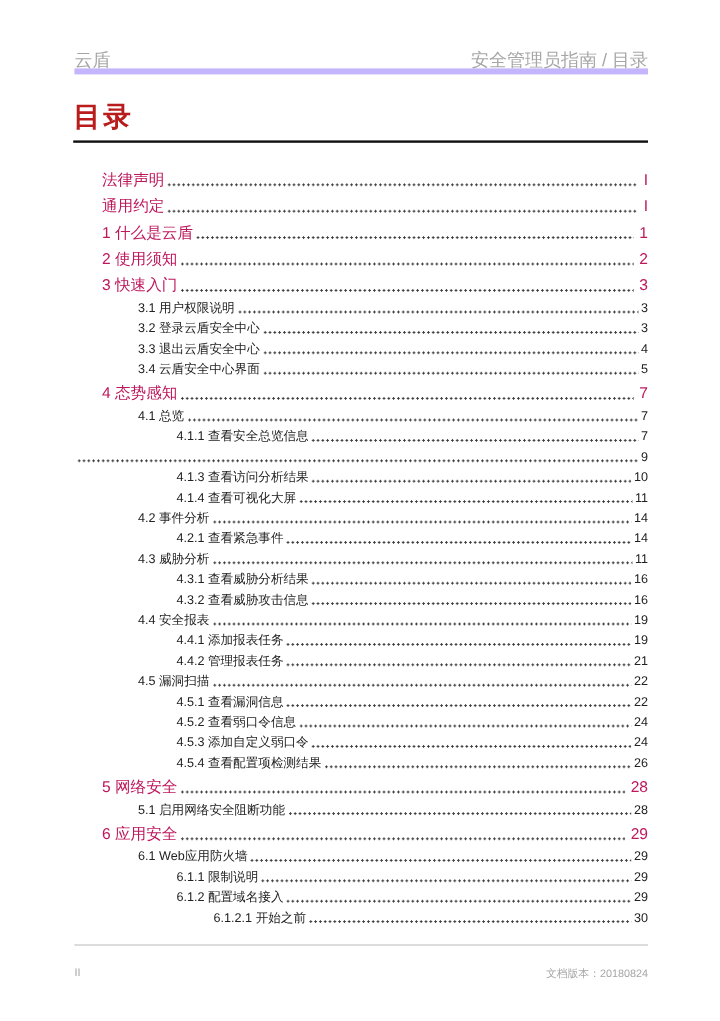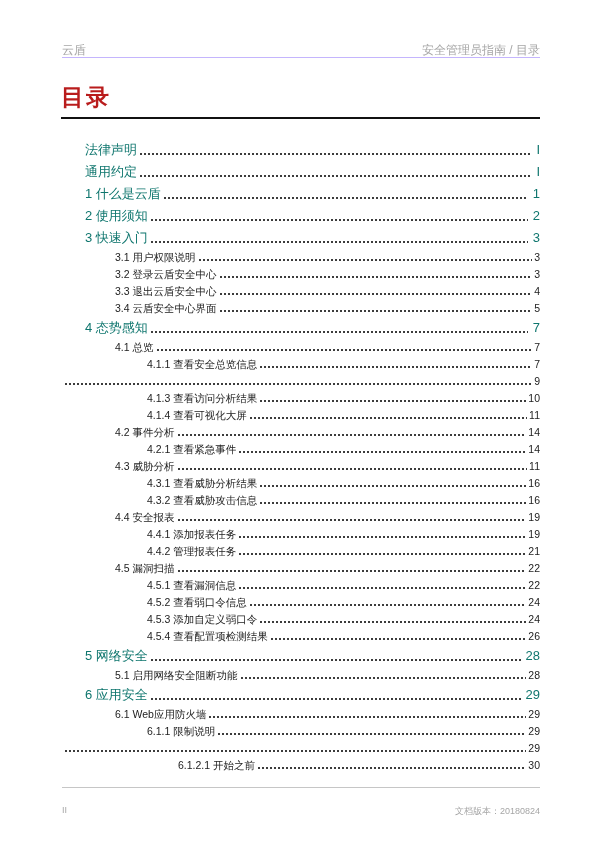--- a/index.html
+++ b/index.html
@@ -23,22 +23,22 @@
   
   .page-header {
     position: absolute;
     left: 62px;
     right: 60px;
     top: 42px;
     height: 15px;
     display: flex;
     justify-content: space-between;
     align-items: flex-end;
-    border-bottom: 1px solid #c4b5fd;
-    font-size: 12px;
+    border-bottom: 5px solid #c4b5fd;
+    font-size: 15px;
     color: #a6a6a6;
     line-height: 13px;
   }
   
   .page-title {
     position: absolute;
     left: 61px;
     top: 82px;
     margin: 0;
     font-size: 23px;
@@ -77,21 +77,21 @@
     background-size: 4px 4px;
     background-repeat: repeat-x;
     background-position: left bottom 3px;
   }
   .toc-row .pageno {
     white-space: nowrap;
   }
   .lvl1 {
     height: 22px;
     font-size: 13px;
-    color: #0f766e;
+    color: #be185d;
   }
   .lvl1 .label, .lvl1 .pageno { line-height: 21px; }
   .lvl1 .label { padding-left: 23px; }
   .lvl1 .leader { background-position: left bottom 4px; }
   .lvl1 .pageno { padding-left: 3px; }
   .lvl2, .lvl3, .lvl4 {
     height: 17px;
     font-size: 10.5px;
     color: #222222;
     text-align: center;
@@ -289,20 +289,21 @@
         <span class="label">6.1 Web应用防火墙</span>
         <span class="leader"></span>
         <span class="pageno">29</span>
       </div>
       <div class="toc-row lvl3">
         <span class="label">6.1.1 限制说明</span>
         <span class="leader"></span>
         <span class="pageno">29</span>
       </div>
       <div class="toc-row lvl3">
+        <span class="label">6.1.2 配置域名接入</span>
         <span class="leader"></span>
         <span class="pageno">29</span>
       </div>
       <div class="toc-row lvl4">
         <span class="label">6.1.2.1 开始之前</span>
         <span class="leader"></span>
         <span class="pageno">30</span>
       </div>
     </main>
 

